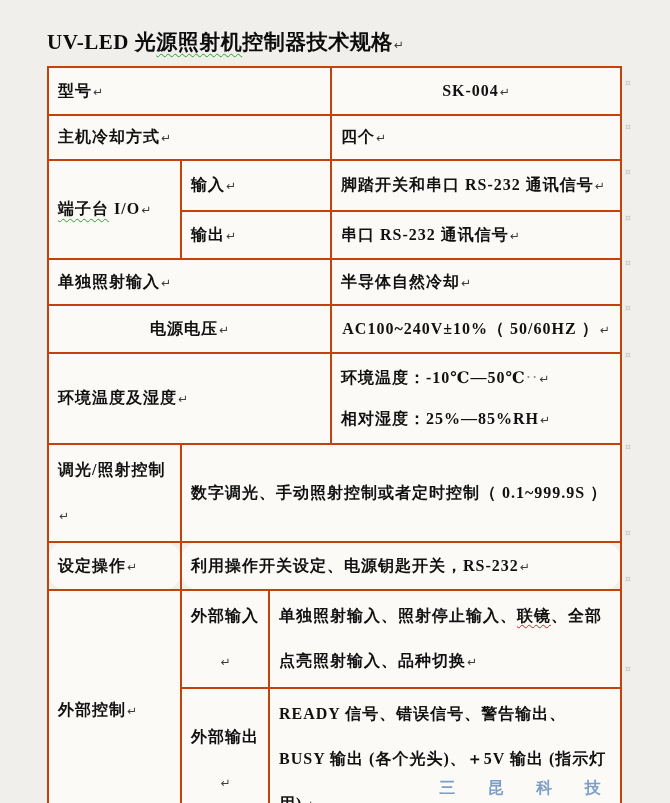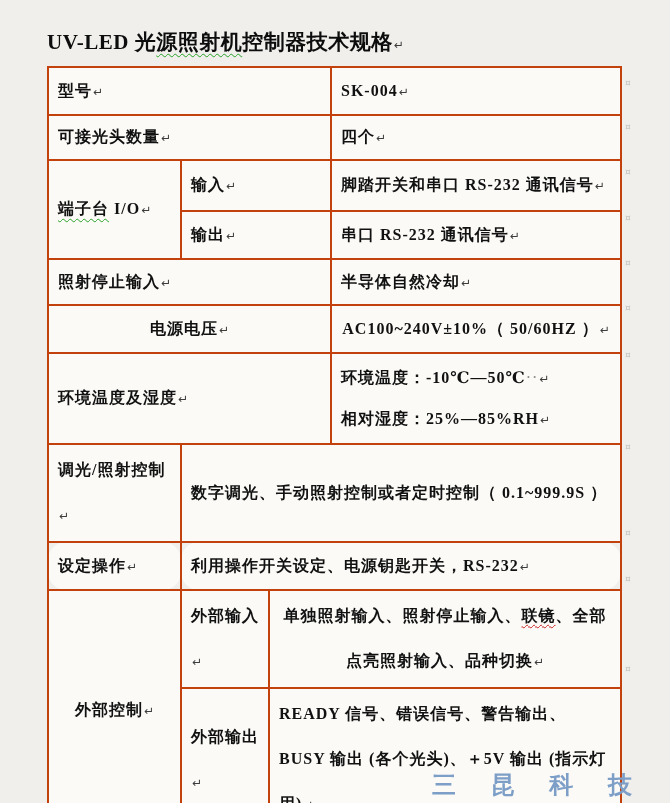--- a/index.html
+++ b/index.html
@@ -40,44 +40,44 @@
     background:#fbfaf7;
     font-size:16px;font-weight:bold;
     letter-spacing:1px;
     padding:2px 9px;
     vertical-align:middle;
     overflow:hidden;
   }
   .r1 td{height:42px;} .r2 td{height:39px;} .r3 td{height:45px;}
   .r4 td{height:42px;} .r5 td{height:40px;} .r6 td{height:42px;text-align:center;}
   .r7 td{height:85px;} .r8 td{height:86px;margin-left:48px;} .r9 td{height:42px;border-radius:18px;}
-  .r10 td{height:86px;text-align:center;} .r11 td{height:83px;}
+  .r10 td{height:86px;} .r11 td{height:83px;}
   td.top{vertical-align:top;padding-top:10px;}
   td.vb{vertical-align:bottom;padding-bottom:8px;}
-  td.ctr{text-align:left;}
+  td.ctr{text-align:center;}
   td.lh45{line-height:45px;}
   .env-line{line-height:40px;}
   .pilcrow{
     font-family:"DejaVu Sans",sans-serif;
     font-weight:normal;font-size:12px;color:#3c3c3c;
     letter-spacing:0;padding-left:1px;
   }
   .space-dots{color:#8a8a86;font-weight:normal;letter-spacing:1px;}
   .row-end-mark{
     position:absolute;left:625px;
     font-size:9px;color:#9a9a96;opacity:.55;
     font-family:"DejaVu Sans",sans-serif;font-weight:normal;
   }
   .watermark{
     position:absolute;right:48px;bottom:6px;width:204px;
     text-align:center;color:#7d9ec7;font-weight:bold;
     font-family:"Liberation Sans","DejaVu Sans",sans-serif;
     line-height:1.05;
   }
-  .wm-company{font-size:24px;letter-spacing:14px;text-indent:14px;white-space:nowrap;}
+  .wm-company{font-size:16px;letter-spacing:14px;text-indent:14px;white-space:nowrap;}
   .wm-url{font-size:19px;letter-spacing:2px;white-space:nowrap;}
 </style>
 </head>
 <body>
 
 <div class="page">
 
   <div class="title"><span>UV-LED 光</span><span class="sq-green">源照射机</span><span>控制器技术规格</span><span class="pilcrow">↵</span></div>
 
   <table class="spec">
@@ -88,37 +88,37 @@
         <col style="width:290px">
     </colgroup>
 
     <tbody>
         <tr class="r1">
       <td colspan="3" class="vb"><span>型号</span><span class="pilcrow">↵</span></td>
       <td class="top ctr"><span>SK-004</span><span class="pilcrow">↵</span></td>
     </tr>
 
     <tr class="r2">
-      <td colspan="3"><span>可接光头数量</span><span class="pilcrow">↵</span></td>
+      <td colspan="3"><span>主机冷却方式</span><span class="pilcrow">↵</span></td>
       <td><span>四个</span><span class="pilcrow">↵</span></td>
     </tr>
 
     <tr class="r3">
       <td rowspan="2" class="top"><span class="sq-green">端子台</span><span> I/O</span><span class="pilcrow">↵</span></td>
       <td colspan="2"><span>输入</span><span class="pilcrow">↵</span></td>
       <td><span>脚踏开关和串口 RS-232 通讯信号</span><span class="pilcrow">↵</span></td>
     </tr>
 
     <tr class="r4">
       <td colspan="2"><span>输出</span><span class="pilcrow">↵</span></td>
       <td><span>串口 RS-232 通讯信号</span><span class="pilcrow">↵</span></td>
     </tr>
 
     <tr class="r5">
-      <td colspan="3"><span>照射停止输入</span><span class="pilcrow">↵</span></td>
+      <td colspan="3"><span>单独照射输入</span><span class="pilcrow">↵</span></td>
       <td><span>半导体自然冷却</span><span class="pilcrow">↵</span></td>
     </tr>
 
     <tr class="r6">
       <td colspan="3"><span>电源电压</span><span class="pilcrow">↵</span></td>
       <td><span>AC100~240V±10%（ 50/60HZ ）</span><span class="pilcrow">↵</span></td>
     </tr>
 
     <tr class="r7">
       <td colspan="3" class="top"><span>环境温度及湿度</span><span class="pilcrow">↵</span></td>

